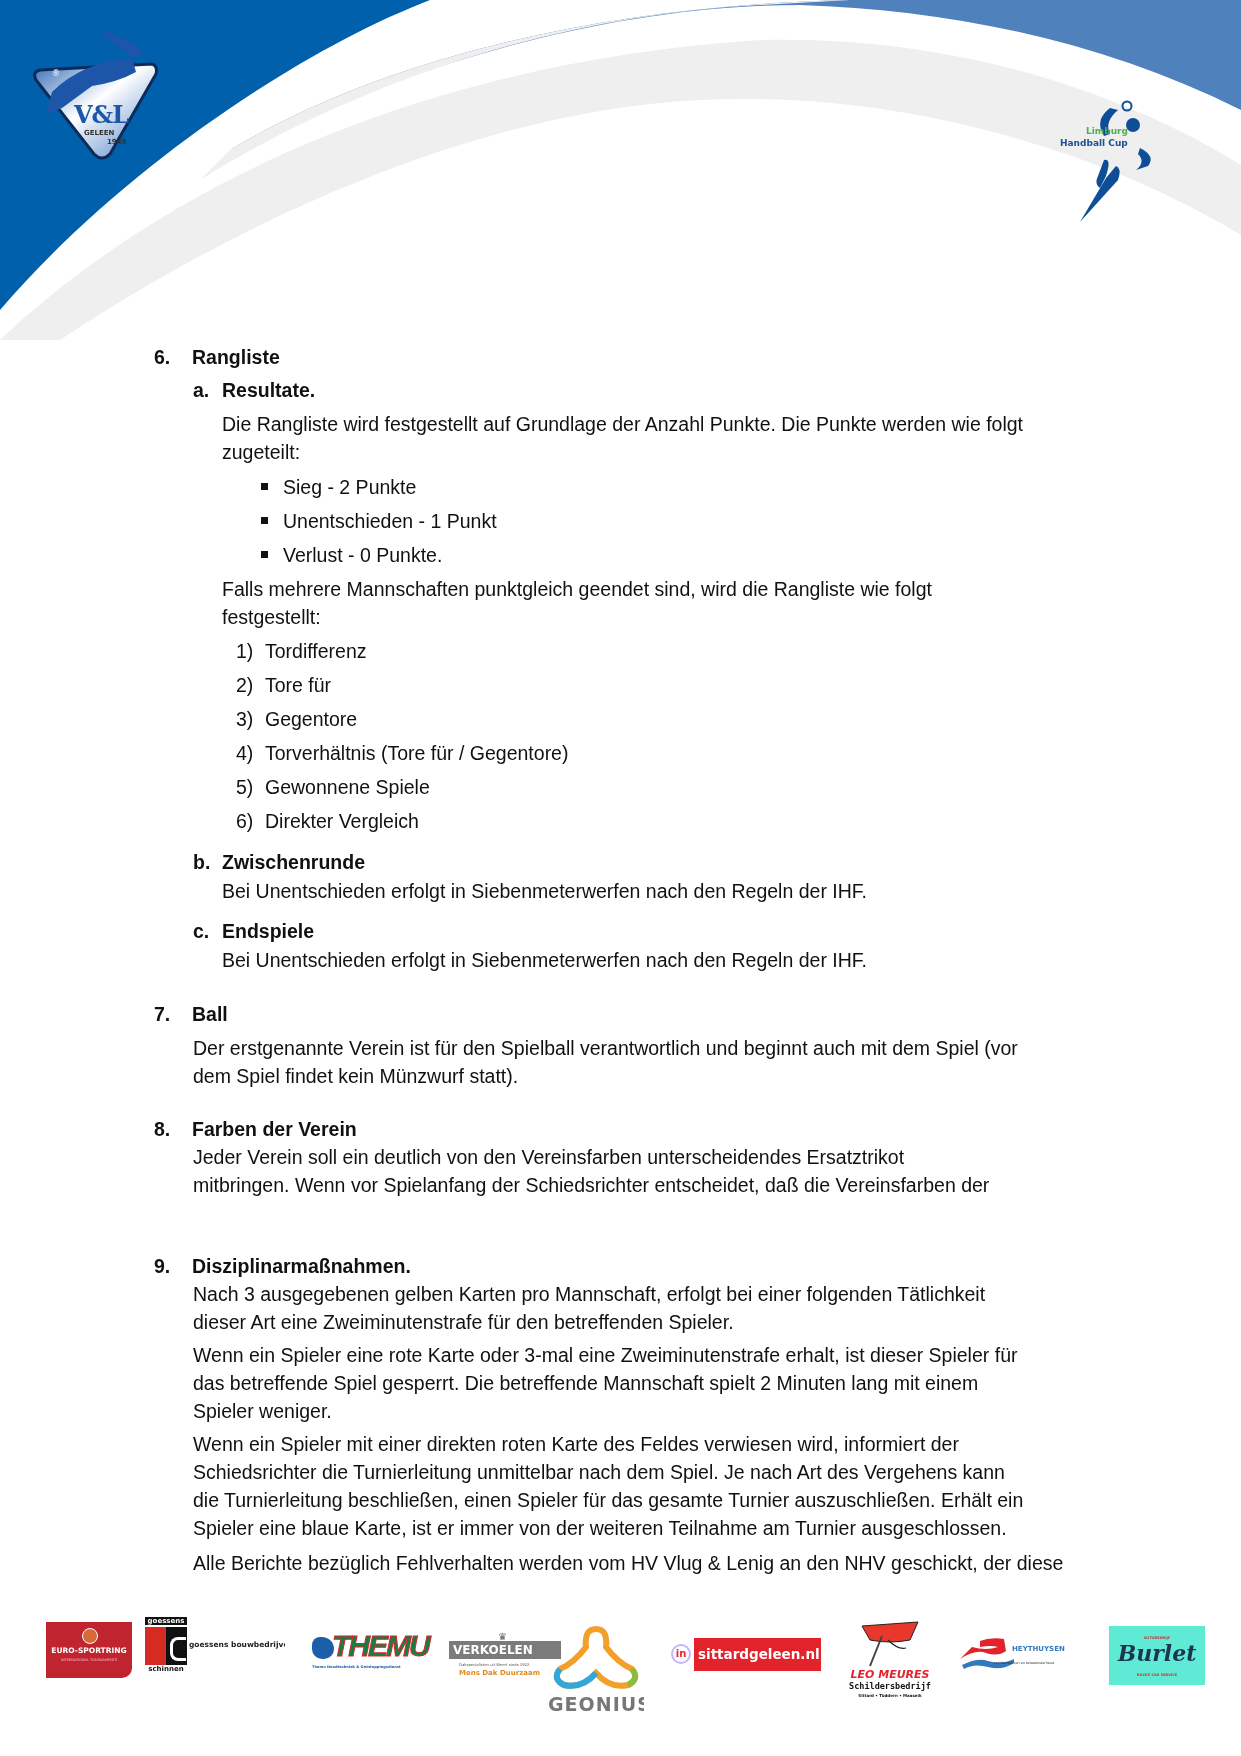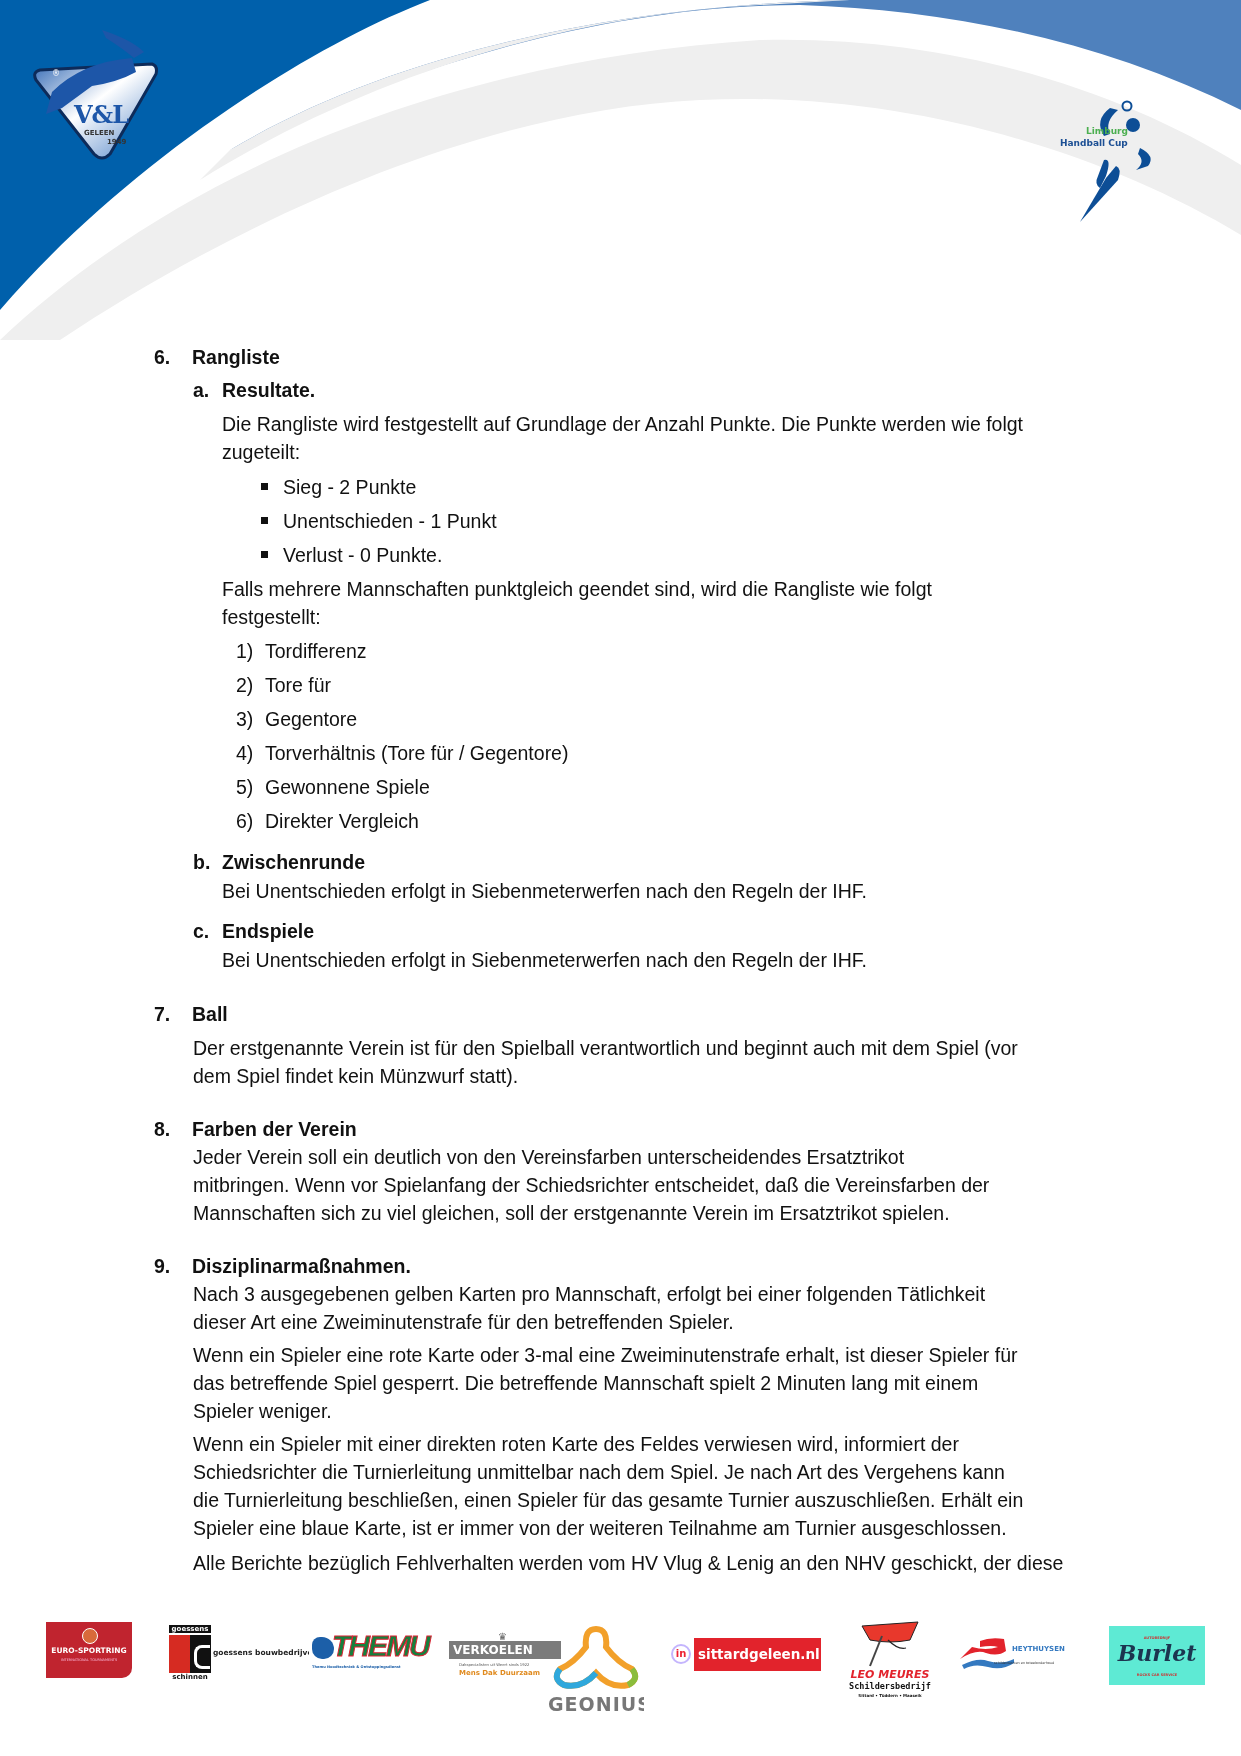--- a/index.html
+++ b/index.html
@@ -157,21 +157,20 @@
     <div>dem Spiel findet kein Münzwurf statt).</div>
   </div>
 
   <div class="blk h1" style="left:154px;top:1115px;">
     <span class="num">8.</span>
     <span class="txt">Farben der Verein</span>
   </div>
   <div class="blk para" style="left:193px;top:1143px;">
     <div>Jeder Verein soll ein deutlich von den Vereinsfarben unterscheidendes Ersatztrikot</div>
     <div>mitbringen. Wenn vor Spielanfang der Schiedsrichter entscheidet, daß die Vereinsfarben der</div>
-    <div>Mannschaften sich zu viel gleichen, soll der erstgenannte Verein im Ersatztrikot spielen.</div>
   </div>
 
   <div class="blk h1" style="left:154px;top:1252px;">
     <span class="num">9.</span>
     <span class="txt">Disziplinarmaßnahmen.</span>
   </div>
   <div class="blk para" style="left:193px;top:1280px;">
     <div>Nach 3 ausgegebenen gelben Karten pro Mannschaft, erfolgt bei einer folgenden Tätlichkeit</div>
     <div>dieser Art eine Zweiminutenstrafe für den betreffenden Spieler.</div>
   </div>
@@ -192,21 +191,21 @@
 </div>
 
 <div id="sponsors">
 
   <div class="sp" style="left:46px;top:17px;width:86px;height:56px;background:#c0242f;border-radius:0 0 10px 0;">
     <div style="position:absolute;left:36px;top:6px;width:14px;height:14px;border-radius:50%;background:#d86a3a;border:1px solid #fff;"></div>
     <div style="position:absolute;left:0;width:86px;top:24px;text-align:center;font:bold 7.5px 'DejaVu Sans',sans-serif;color:#fff;">EURO-SPORTRING</div>
     <div style="position:absolute;left:0;width:86px;top:36px;text-align:center;font:3.5px 'DejaVu Sans',sans-serif;color:#fbd;">INTERNATIONAL TOURNAMENTS</div>
   </div>
 
-  <div class="sp" style="left:145px;top:20px;width:140px;height:58px;margin-left:24px;">
+  <div class="sp" style="left:145px;top:12px;width:140px;height:58px;">
     <div style="position:absolute;left:0;top:0;width:42px;background:#111;color:#fff;font:bold 7px 'DejaVu Sans',sans-serif;text-align:center;">goessens</div>
     <div style="position:absolute;left:0;top:10px;width:42px;height:38px;background:#d62b22;">
       <div style="position:absolute;left:21px;top:0;width:21px;height:38px;background:#111;"></div>
       <div style="position:absolute;left:25px;top:10px;width:13px;height:18px;border:3px solid #fff;border-right:none;border-radius:8px 0 0 8px;"></div>
     </div>
     <div style="position:absolute;left:0;top:48px;width:42px;color:#111;font:bold 7px 'DejaVu Sans',sans-serif;text-align:center;">schinnen</div>
     <div style="position:absolute;left:44px;top:23px;color:#222;font:bold 7.5px 'DejaVu Sans',sans-serif;white-space:nowrap;">goessens bouwbedrijven bv</div>
   </div>
 
   <div class="sp" style="left:312px;top:24px;width:120px;height:50px;">

